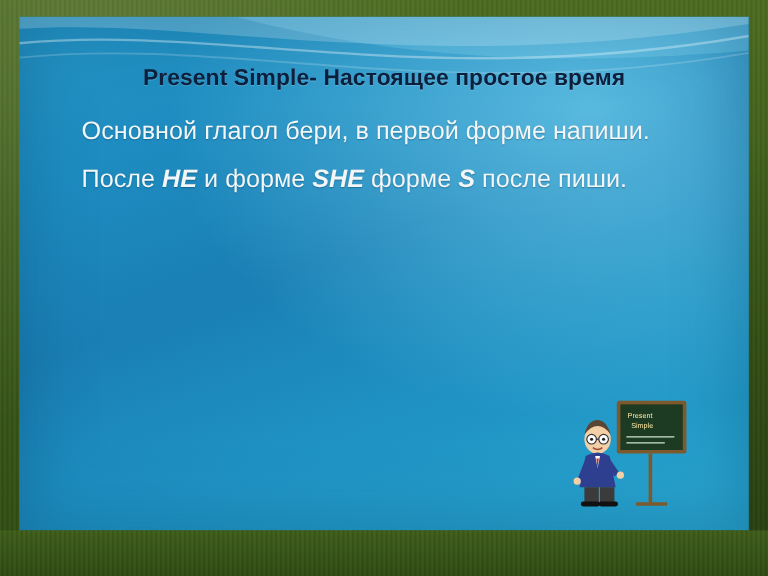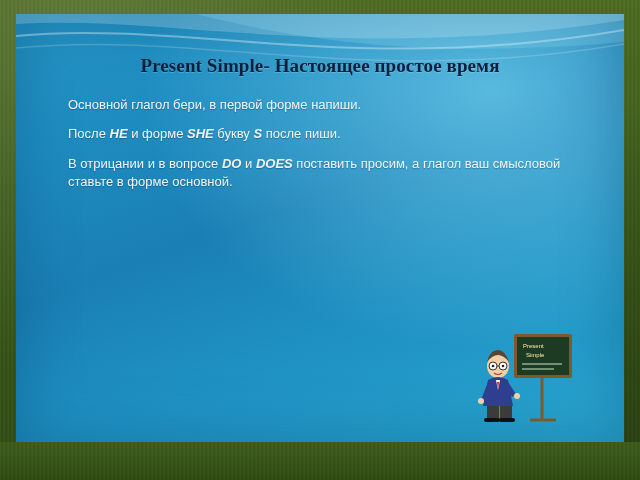--- a/index.html
+++ b/index.html
@@ -71,26 +71,25 @@
   .title {
     text-align: center;
     color: #0c1f3c;
     font-weight: bold;
     font-size: 19px;
     line-height: 1.25;
     margin: 14px auto 18px auto;
     width: 86%;
     letter-spacing: 0.1px;
     text-shadow: 0 1px 0 rgba(255,255,255,0.18);
-    font-family: Liberation Serif, serif;
   }
 
   .body-text {
     color: #f2f6f7;
-    font-size: 13px;
+    font-size: 21px;
     line-height: 1.36;
     padding: 0 18px 0 22px;
     text-shadow: 0 1px 1px rgba(0,40,70,0.35);
   }
   .para {
     margin: 0 0 12px 0;
   }
   .para b {
     font-weight: bold;
     font-style: italic;
@@ -132,22 +131,21 @@
       <path d="M0,34 C180,16 350,74 608,30" stroke="rgba(255,255,255,0.18)" stroke-width="1.5" fill="none"></path>
       <path d="M180,0 C300,30 420,44 608,28 L608,0 Z" fill="rgba(180,240,255,0.18)"></path>
     </svg>
 
     <div class="content">
 
       <div class="title">Present Simple- Настоящее простое время</div>
 
       <div class="body-text">
         <p class="para" id="p0"><span>Основной глагол бери, в первой форме напиши.</span></p>
-        <p class="para" id="p1"><span>После </span><b>HE</b><span> и форме </span><b>SHE</b><span> букву </span><b>S</b><span> после пиши.</span></p>
-        <p class="para" id="p2"><span>В отрицании и в вопросе </span><b>DO</b><span>  и   </span><b>DOES</b><span> поставить просим, а глагол ваш смысловой ставьте в форме основной.</span></p>
+        <p class="para" id="p1"><span>После </span><b>HE</b><span> и форме </span><b>SHE</b><span> форме </span><b>S</b><span> после пиши.</span></p>
       </div>
 
     </div>
 
     <svg class="clipart" viewBox="0 0 120 92">
 
       <rect x="44" y="2" width="58" height="44" rx="2" fill="#7d5a2e"></rect>
       <rect x="47" y="5" width="52" height="38" fill="#1d3b22"></rect>
       <text x="53" y="16" font-family="Liberation Sans, sans-serif" font-size="6" fill="#ffe9a8">Present</text>
       <text x="56" y="25" font-family="Liberation Sans, sans-serif" font-size="6" fill="#ffe9a8">Simple</text>

